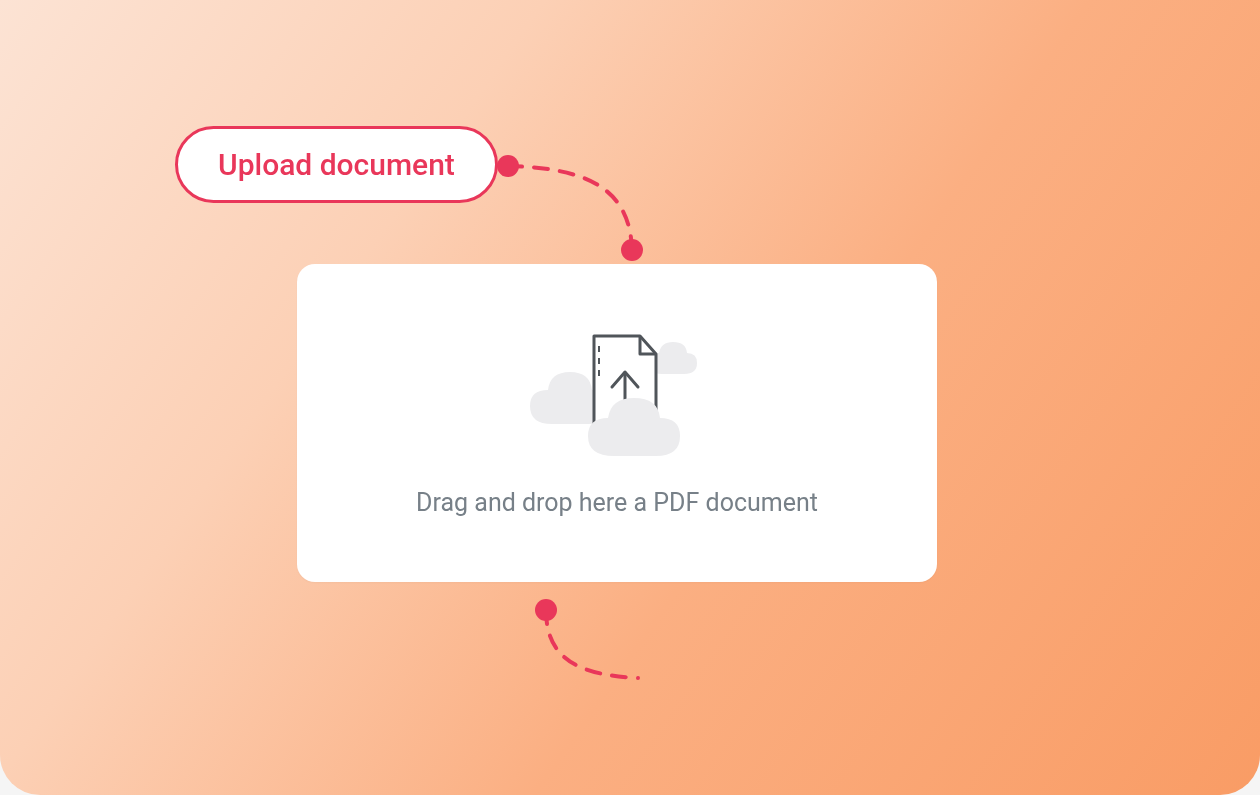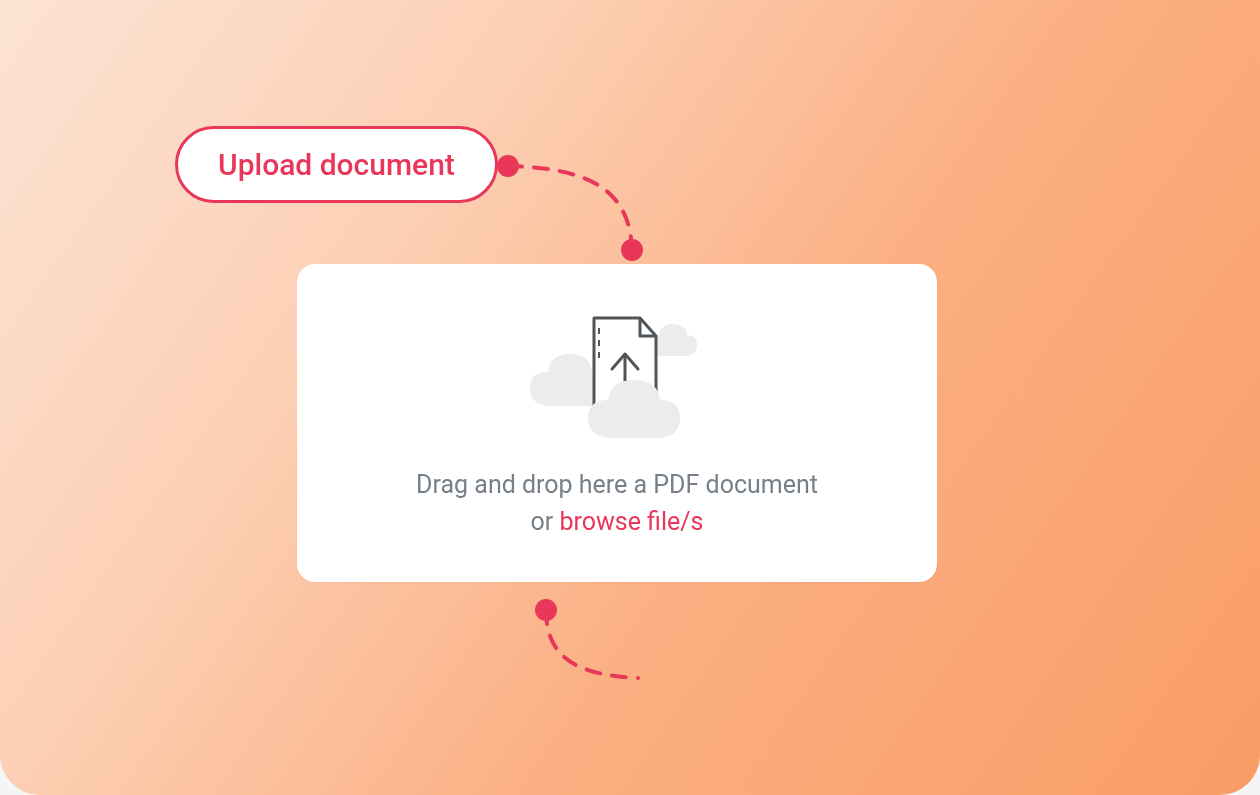--- a/index.html
+++ b/index.html
@@ -114,23 +114,20 @@
 
           <line x1="103" y1="88" x2="103" y2="50" stroke="#50555a" stroke-width="3" stroke-linecap="round"></line>
           <polyline points="90,63 103,48 116,63" fill="none" stroke="#50555a" stroke-width="3" stroke-linecap="round" stroke-linejoin="round"></polyline>
         </g>
 
         <path d="M 92 132 q -26 0 -26 -20 q 0 -18 20 -18 q 3 -20 26 -20 q 24 0 26 20 q 20 0 20 18 q 0 20 -24 20 Z" fill="#ececee"></path>
       </svg>
     </div>
     <div class="drop-text">
       <div>Drag and drop here a PDF document</div>
-      <div>
-        <span class="prefix-or">or </span><span class="browse">browse file/s</span>
-      </div>
     </div>
   </div>
 
   <svg class="connector" style="left:510px; top:590px;" width="170" height="120" viewBox="0 0 170 120">
     <path d="M 36 20 C 36 70, 70 85, 128 88" fill="none" stroke="#e9375a" stroke-width="4" stroke-dasharray="14 12" stroke-linecap="round"></path>
     <circle cx="36" cy="20" r="11" fill="#e9375a"></circle>
   </svg>
 
 
 </div>

